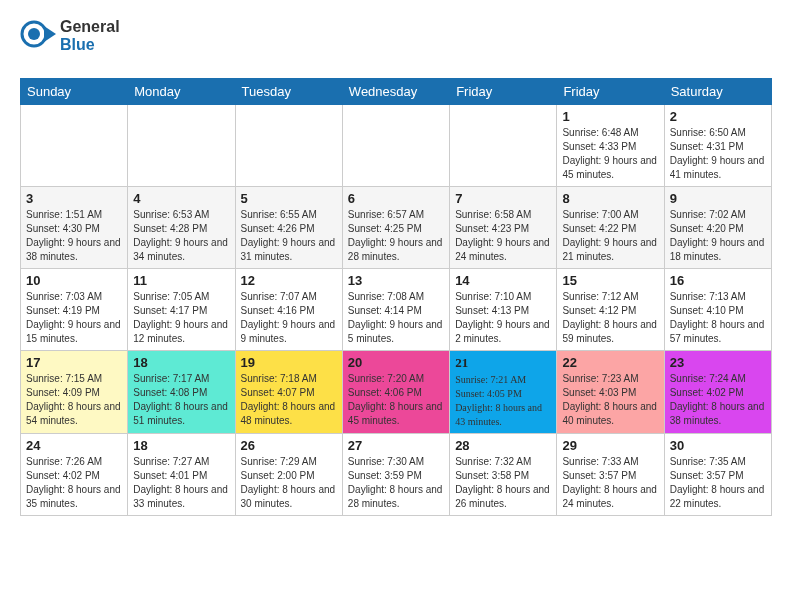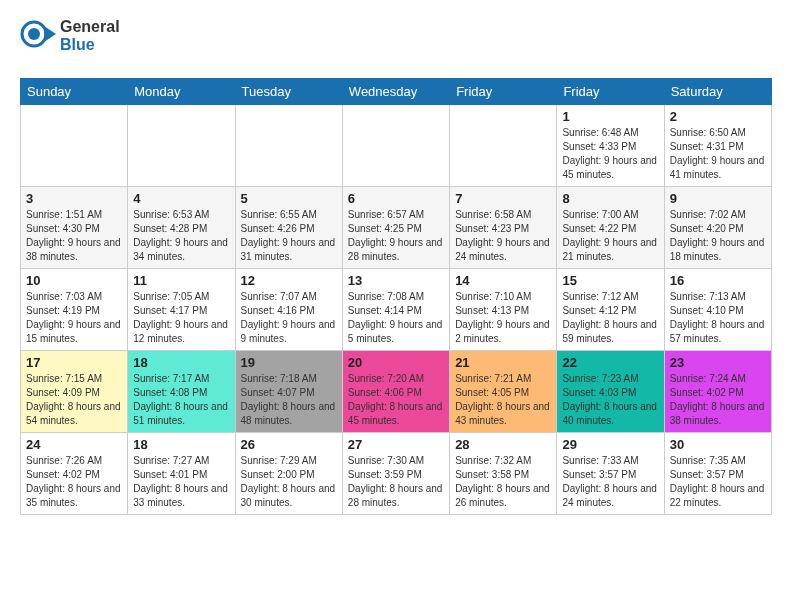--- a/index.html
+++ b/index.html
@@ -170,39 +170,39 @@
             <div class="day-info">Sunrise: 7:15 AM
 Sunset: 4:09 PM
 Daylight: 8 hours and 54 minutes.</div>
           </td>
           <td style="background: #5eead4;">
             <div class="day-num">18</div>
             <div class="day-info">Sunrise: 7:17 AM
 Sunset: 4:08 PM
 Daylight: 8 hours and 51 minutes.</div>
           </td>
-          <td style="background: #a3a3a3;">
+          <td style="background: #fde047;">
             <div class="day-num">19</div>
             <div class="day-info">Sunrise: 7:18 AM
 Sunset: 4:07 PM
 Daylight: 8 hours and 48 minutes.</div>
           </td>
           <td style="background: #ec4899;">
             <div class="day-num">20</div>
             <div class="day-info">Sunrise: 7:20 AM
 Sunset: 4:06 PM
 Daylight: 8 hours and 45 minutes.</div>
           </td>
-          <td style="background: #fdba74;">
+          <td style="background: #0ea5e9; font-family: Liberation Serif, serif;">
             <div class="day-num">21</div>
             <div class="day-info">Sunrise: 7:21 AM
 Sunset: 4:05 PM
 Daylight: 8 hours and 43 minutes.</div>
           </td>
-          <td style="background: #14b8a6;">
+          <td style="background: #fca5a5;">
             <div class="day-num">22</div>
             <div class="day-info">Sunrise: 7:23 AM
 Sunset: 4:03 PM
 Daylight: 8 hours and 40 minutes.</div>
           </td>
           <td style="background: #d946ef;">
             <div class="day-num">23</div>
             <div class="day-info">Sunrise: 7:24 AM
 Sunset: 4:02 PM
 Daylight: 8 hours and 38 minutes.</div>

